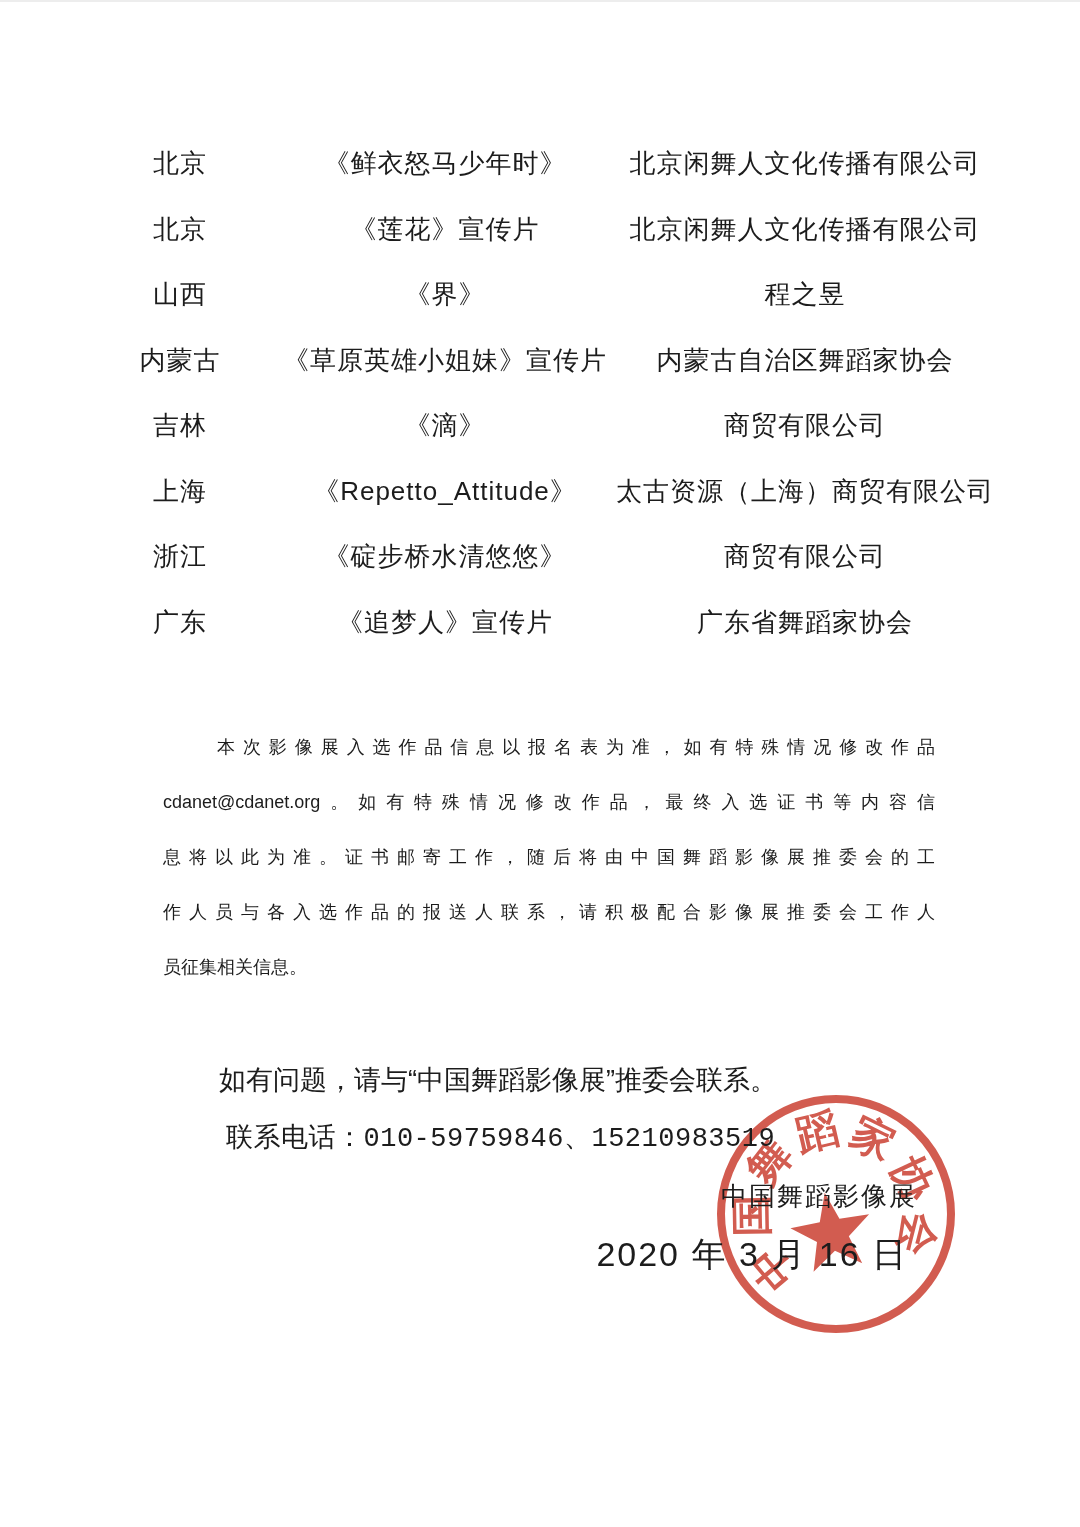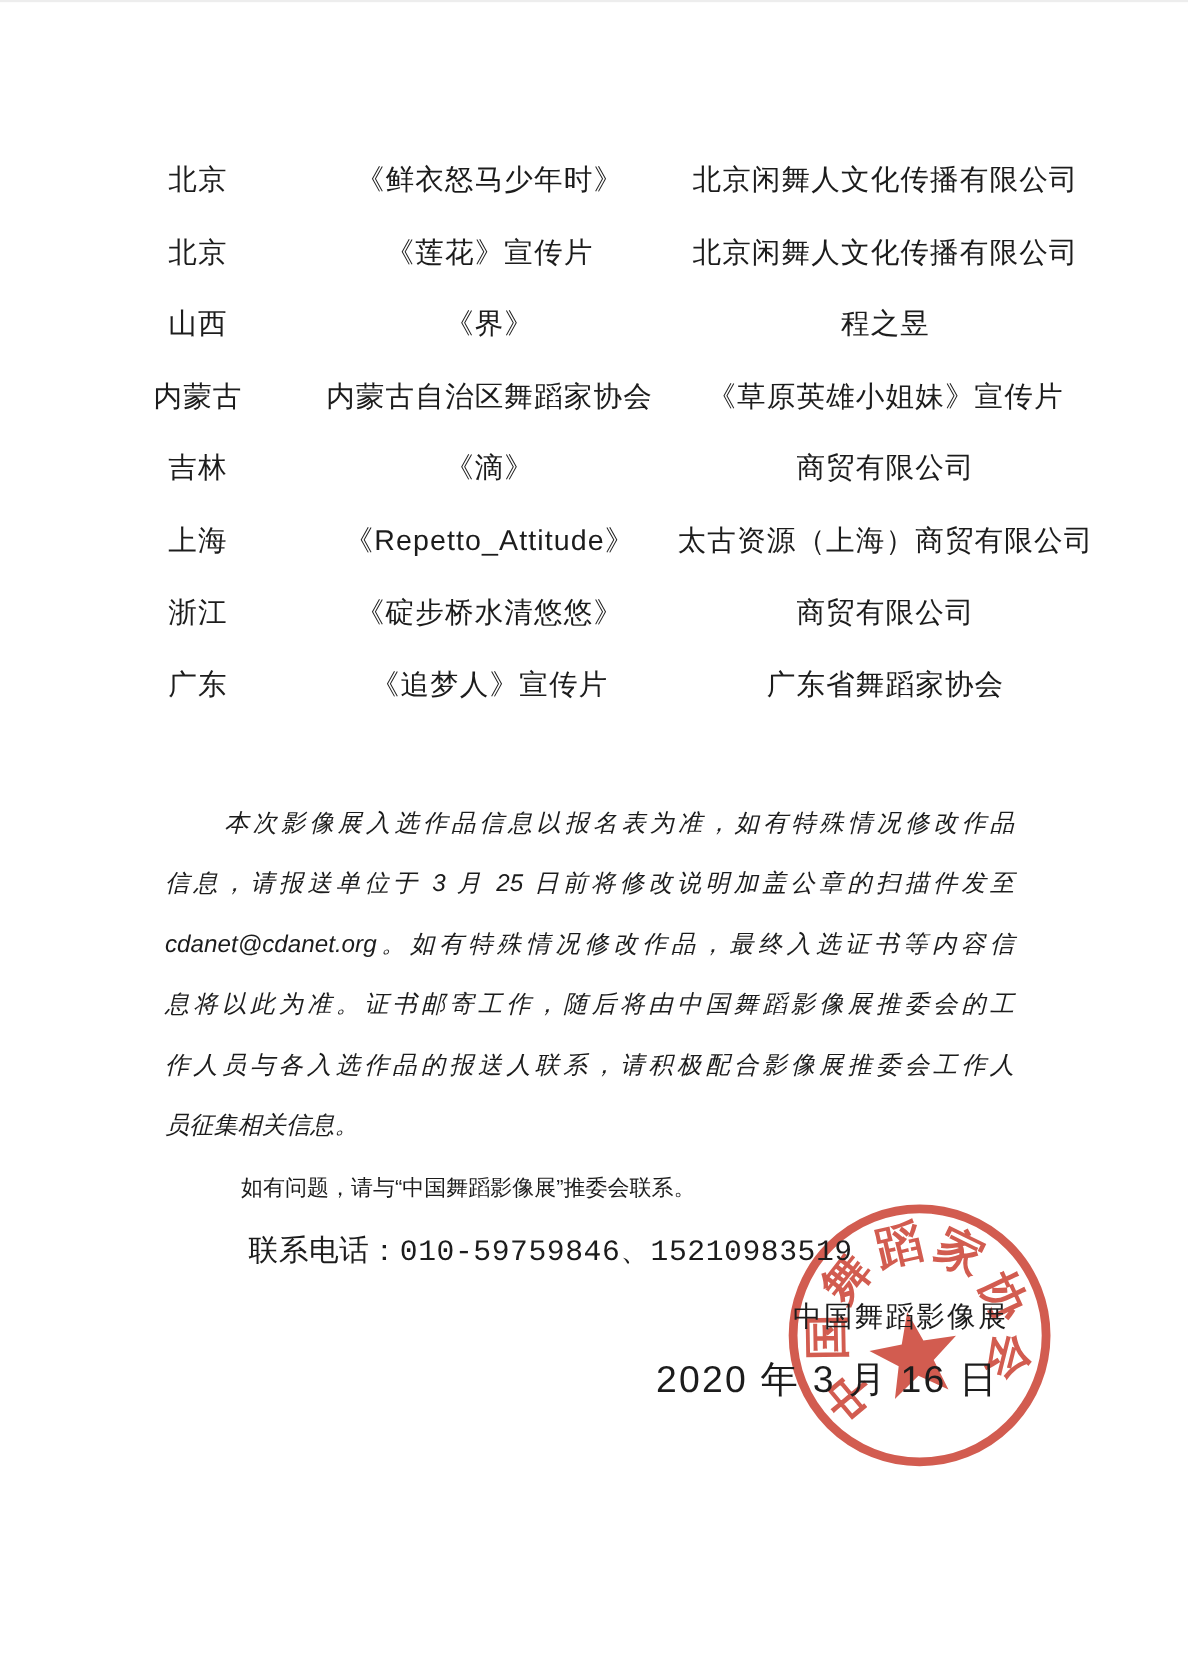--- a/index.html
+++ b/index.html
@@ -33,47 +33,46 @@
     letter-spacing: 1px;
   }
   .works-table .cell {
     white-space: nowrap;
     text-align: right;
   }
 
   
   .notice {
     position: absolute;
-    left: 150px;
+    left: 163px;
     top: 718px;
     width: 772px;
-    font-size: 22px;
+    font-size: 18px;
     line-height: 55px;
     z-index: 2;
-    font-style: italic;
   }
   .notice .line {
     height: 55px;
     text-align: justify;
     text-align-last: justify;
     white-space: nowrap;
   }
   .notice .line.first {
     padding-left: 54px;
   }
   .notice .line.last {
     text-align-last: left;
   }
 
   
   .contact-question {
     position: absolute;
     left: 219px;
     top: 1051px;
-    font-size: 20px;
+    font-size: 27px;
     line-height: 55px;
     z-index: 2;
     white-space: nowrap;
   }
   .contact-phone {
     position: absolute;
     left: 226px;
     top: 1110px;
     font-size: 27px;
     line-height: 55px;
@@ -132,43 +131,42 @@
 
     <div class="cell">北京</div>
     <div class="cell">《莲花》宣传片</div>
     <div class="cell">北京闲舞人文化传播有限公司</div>
 
     <div class="cell">山西</div>
     <div class="cell">《界》</div>
     <div class="cell">程之昱</div>
 
     <div class="cell">内蒙古</div>
+    <div class="cell">《草原英雄小姐妹》宣传片</div>
     <div class="cell">内蒙古自治区舞蹈家协会</div>
-    <div class="cell">《草原英雄小姐妹》宣传片</div>
 
     <div class="cell">吉林</div>
     <div class="cell">《滴》</div>
     <div class="cell">商贸有限公司</div>
 
     <div class="cell">上海</div>
     <div class="cell">《Repetto_Attitude》</div>
     <div class="cell">太古资源（上海）商贸有限公司</div>
 
     <div class="cell">浙江</div>
     <div class="cell">《碇步桥水清悠悠》</div>
     <div class="cell">商贸有限公司</div>
 
     <div class="cell">广东</div>
     <div class="cell">《追梦人》宣传片</div>
     <div class="cell">广东省舞蹈家协会</div>
   </div>
 
   <div class="notice">
     <div class="line first">本次影像展入选作品信息以报名表为准，如有特殊情况修改作品</div>
-    <div class="line">信息，请报送单位于 3 月 25 日前将修改说明加盖公章的扫描件发至</div>
     <div class="line">cdanet@cdanet.org。如有特殊情况修改作品，最终入选证书等内容信</div>
     <div class="line">息将以此为准。证书邮寄工作，随后将由中国舞蹈影像展推委会的工</div>
     <div class="line">作人员与各入选作品的报送人联系，请积极配合影像展推委会工作人</div>
     <div class="line last">员征集相关信息。</div>
   </div>
 
   <div class="contact-question">如有问题，请与“中国舞蹈影像展”推委会联系。</div>
   <div class="contact-phone">联系电话：010-59759846、15210983519</div>
 
   <div class="signature-org">中国舞蹈影像展</div>

